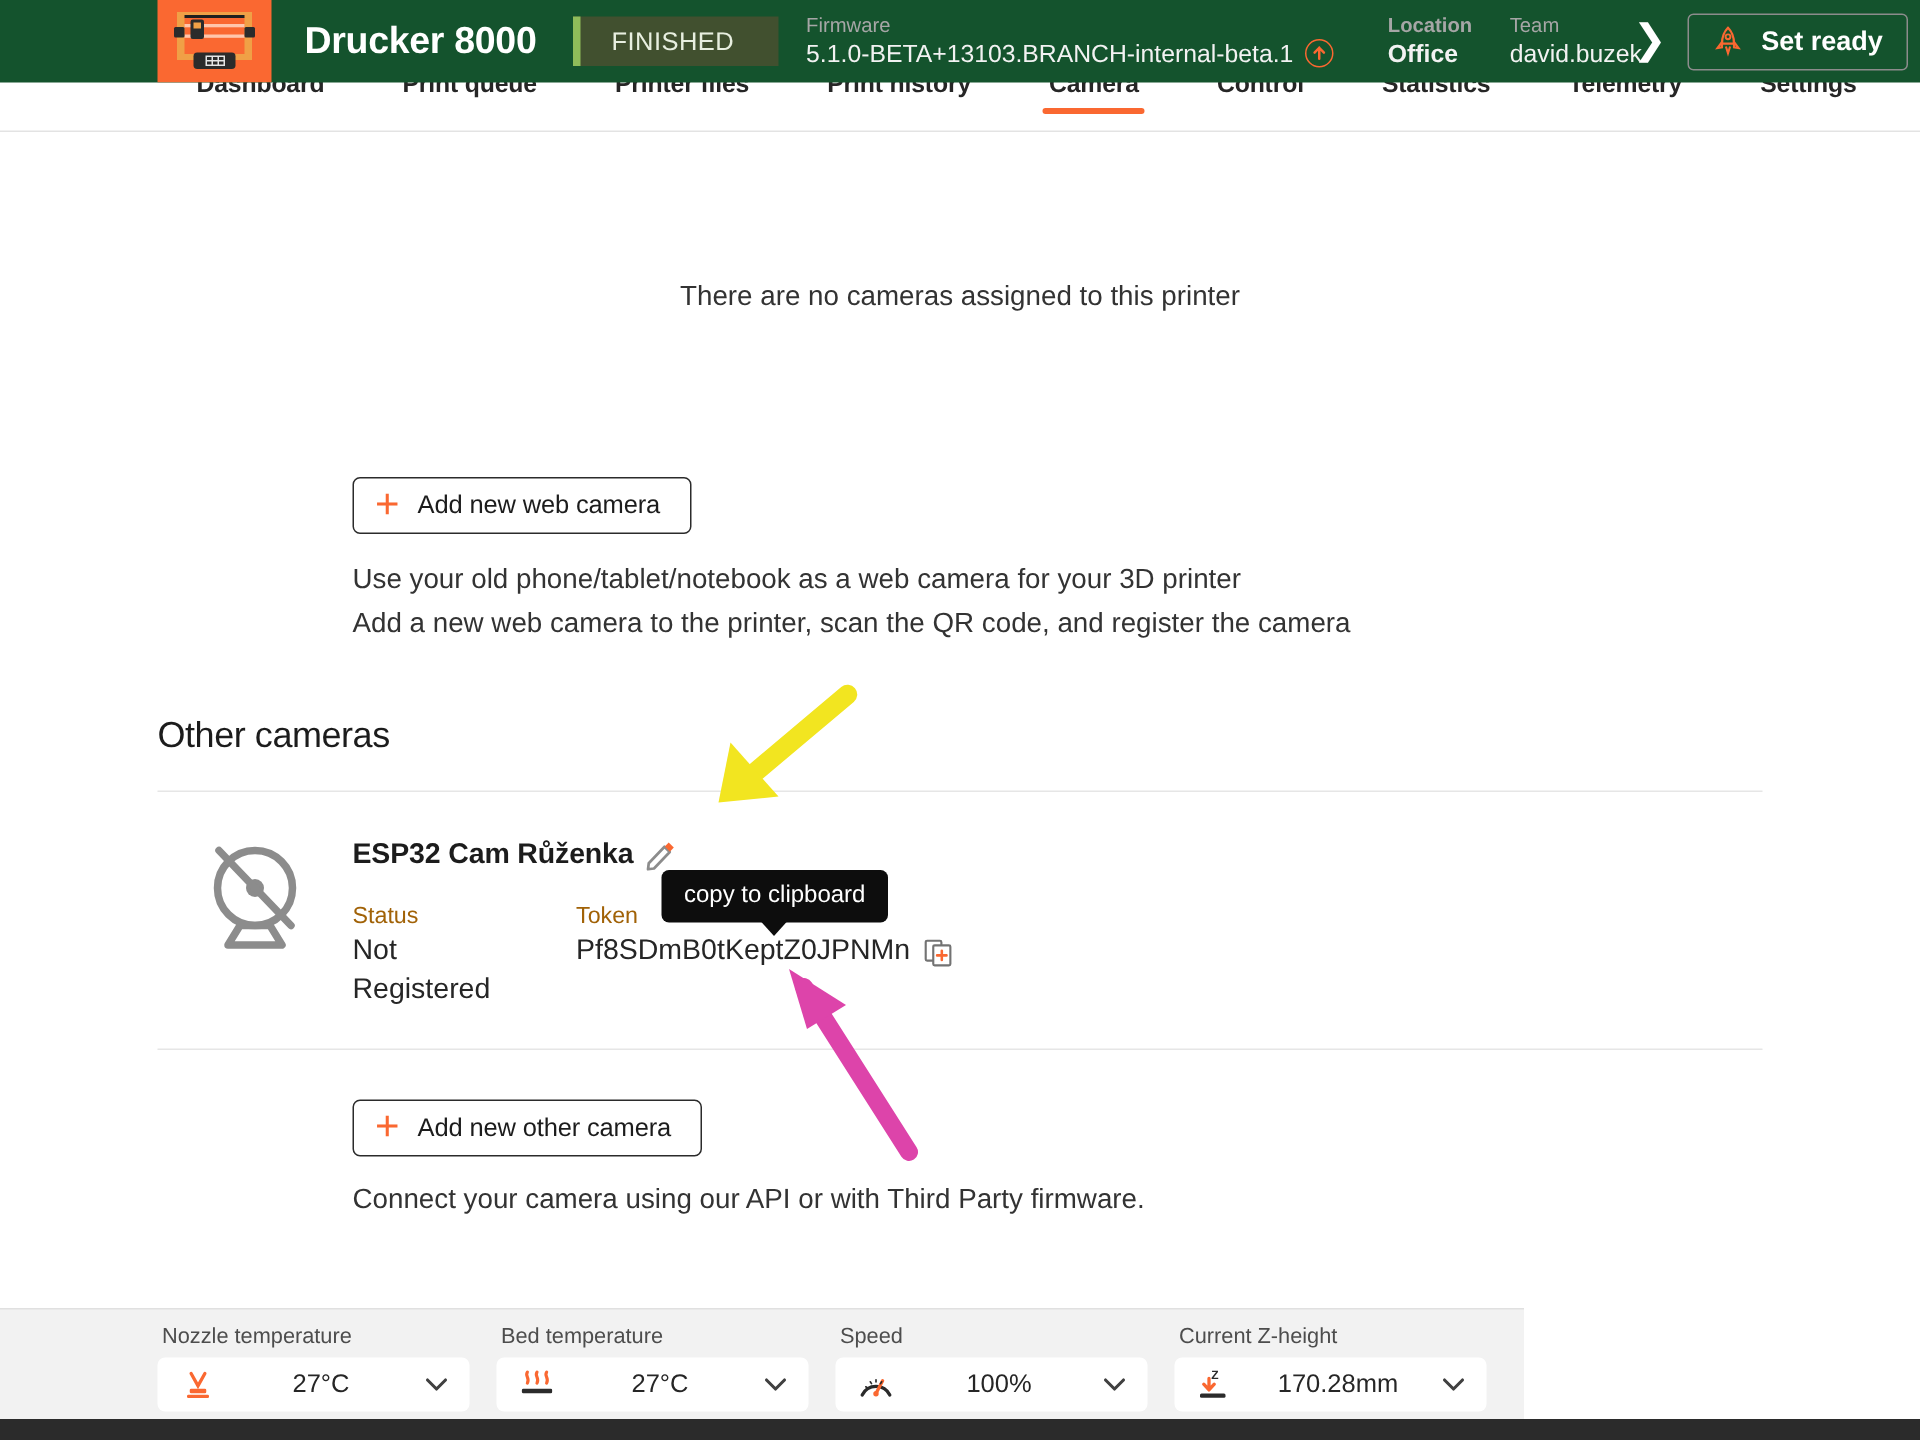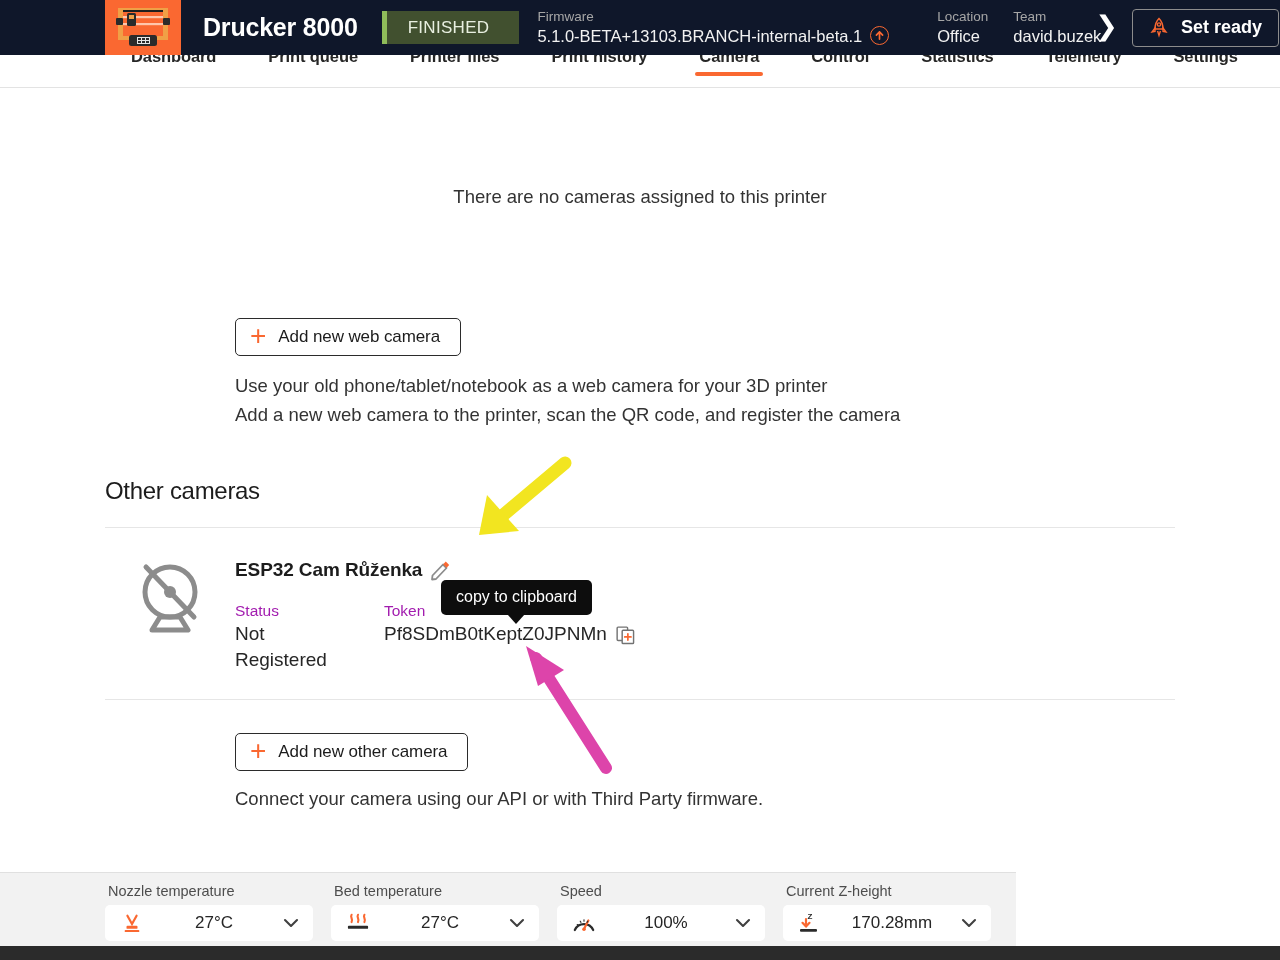--- a/index.html
+++ b/index.html
@@ -38,21 +38,21 @@
   .nav-item.active::after {
     content: "";
     position: absolute;
     left: 22px; right: 22px; bottom: 10px;
     height: 4px; background: #fa6831; border-radius: 2px;
   }
 
   
   .header {
     position: absolute; top: 0; left: 0; width: 1280px; height: 55px;
-    background: #0f172a;
+    background: #14532d;
     display: flex; align-items: center;
     z-index: 20;
     overflow: hidden;
   }
   .hdr-logo {
     width: 76px; height: 55px;
     margin-left: 105px;
     background: #fa6831;
     display: flex; align-items: center; justify-content: center;
     flex: none;
@@ -91,21 +91,21 @@
     color: #f2f2f2; font-size: 16.5px; line-height: 22px; white-space: nowrap;
     display: flex; align-items: center; gap: 8px;
   }
   .fw-up {
     width: 19px; height: 19px; border-radius: 50%;
     border: 1.6px solid #fa6831;
     display: inline-flex; align-items: center; justify-content: center;
     flex: none;
   }
   .fw-up svg { display: block; }
-  .hdr-loc { margin-left: 48px; }
+  .hdr-loc { margin-left: 36px; font-weight: bold; }
   .hdr-team { margin-left: 25px; }
   .chev-right {
     margin-left: -6px; color: #ffffff; font-size: 27px; font-weight: 300;
     line-height: 1; position: relative; top: -1px;
   }
   .set-ready {
     margin-left: 14px;
     height: 38px;
     border: 1.5px solid #8c8c8c;
     border-radius: 4px;
@@ -181,21 +181,21 @@
     font-size: 19px; font-weight: 700; color: #1c1c1c; white-space: nowrap;
     letter-spacing: -0.1px;
   }
   .pencil-btn { display:flex; align-items:center; cursor: pointer; padding: 2px;}
   .cam-meta {
     display: flex;
     margin-top: 17px;
   }
   .meta-col { flex: none; }
   .meta-col.status { width: 149px; }
-  .meta-lbl { font-size: 15.5px; color: #a21caf; line-height: 20px; }
+  .meta-lbl { font-size: 15.5px; color: #a16207; line-height: 20px; }
   .meta-val { font-size: 19px; color: #262626; line-height: 26px; }
   .token-val { display: flex; align-items: center; gap: 9px; }
   .copy-btn { cursor: pointer; display:flex; align-items:center; position: relative; top: 1px;}
 
   .tooltip {
     position: absolute;
     left: 441px; top: 580px;
     background: #0d0d0d;
     color: #ffffff;
     font-size: 16px;

